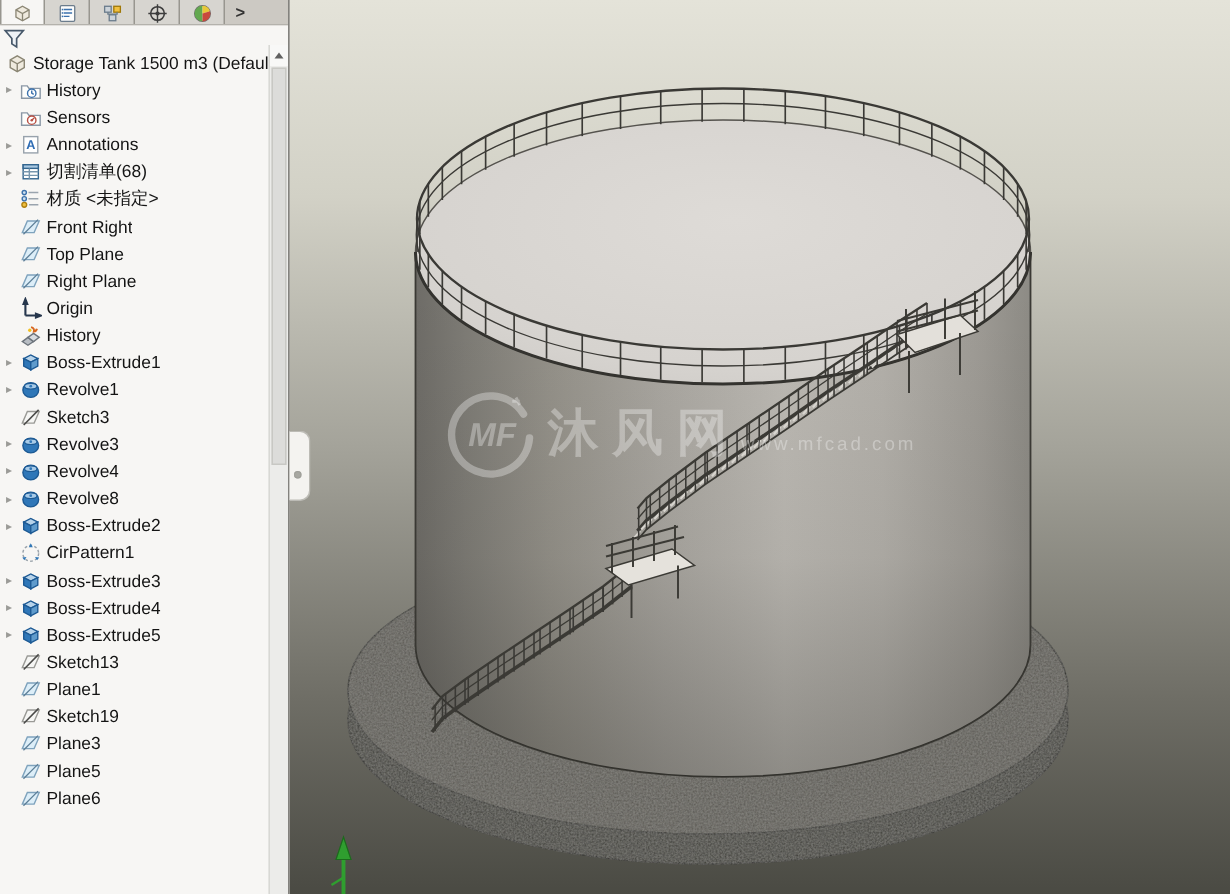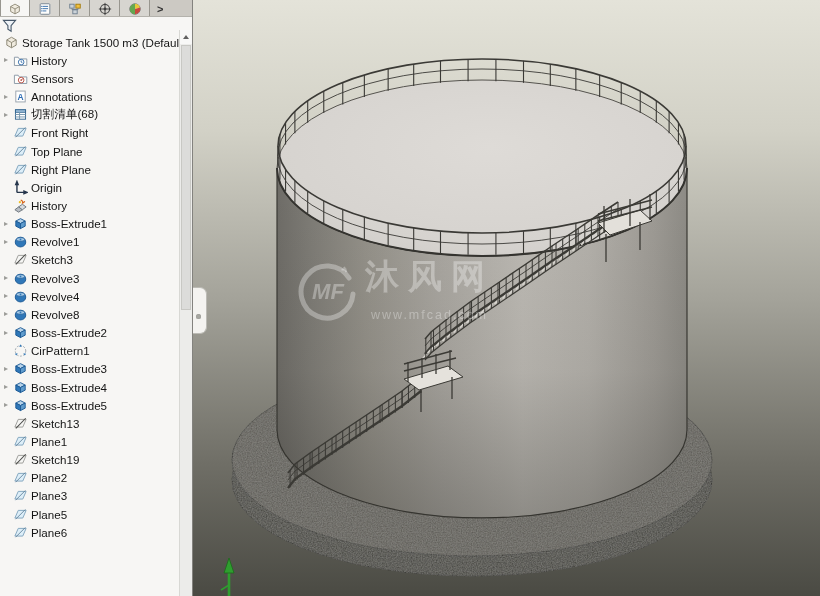--- a/index.html
+++ b/index.html
@@ -5,21 +5,21 @@
   html,body{margin:0;padding:0;width:820px;height:596px;overflow:hidden;
     font-family:"Liberation Sans","DejaVu Sans",sans-serif;background:#4a4a43;position:relative;}
   
   .viewport{position:absolute;left:193px;top:0;width:726px;height:596px;
     background:linear-gradient(#e4e3d9 0%,#d2d1c6 22%,#a4a39a 50%,#6f6e66 78%,#4a4a43 100%);padding-left:16px;}
   .viewport svg.scene{position:absolute;left:0;top:0;}
   
   .watermark{position:absolute;left:104px;top:258px;display:flex;align-items:center;
     color:rgba(255,255,255,0.32);pointer-events:none;}
   .wm-logo{flex:0 0 auto;}
-  .wm-text{margin-left:6px;display:flex;flex-direction:column;align-items:center;}
+  .wm-text{margin-left:6px;display:flex;flex-direction:row;align-items:center;}
   .wm-brand{font-size:34px;font-weight:bold;letter-spacing:9px;line-height:36px;white-space:nowrap;}
   .wm-url{font-size:12.5px;letter-spacing:2px;line-height:15px;margin-top:14px;}
   
   .panel{position:absolute;left:0;top:0;width:192px;height:596px;background:#f7f6f4;
     border-right:1px solid #83827e;}
   .tabbar{height:16px;background:#ccc9c3;display:flex;align-items:flex-end;
     border-bottom:1px solid #b4b2ac;}
   .tab{width:30px;height:16px;display:flex;align-items:center;justify-content:center;
     background:#d7d5d0;border-right:1px solid #98968f;box-sizing:border-box;overflow:hidden;}
   .tab:first-child{border-left:1px solid #98968f;}
@@ -393,20 +393,32 @@
               <rect x="2.6" y="3" width="10.8" height="2.6" fill="#a9c8e2" stroke="#33658f"></rect>
               <path d="M2.6 8h10.8M2.6 10.6h10.8M7 5.6v7.4" stroke="#7796ad" fill="none"></path>
             </svg>
           </span>
           <span class="lbl">切割清单(68)</span>
         </div>
         <div class="row">
           <span class="arw"></span>
           <span class="ticon">
             <svg width="15" height="15" viewBox="0 0 16 16">
+              <circle cx="3.4" cy="3.6" r="1.5" fill="#cfe0ef" stroke="#3c72ad"></circle>
+              <circle cx="3.4" cy="8" r="1.5" fill="#cfe0ef" stroke="#3c72ad"></circle>
+              <circle cx="3.4" cy="12.3" r="1.7" fill="#f0c040" stroke="#b08010"></circle>
+              <path d="M6.4 3.6h7M6.4 8h7M6.8 12.3h6.6" stroke="#9aa4ae"></path>
+            </svg>
+          </span>
+          <span class="lbl">材质 &lt;未指定&gt;</span>
+        </div>
+        <div class="row">
+          <span class="arw"></span>
+          <span class="ticon">
+            <svg width="15" height="15" viewBox="0 0 16 16">
               <path d="M2 11.8 5.6 3.6h8.4l-3.6 8.2z" fill="#d8ecf8" fill-opacity="0.85" stroke="#7fa3bd"></path>
               <path d="M13.2 2.6 2.8 13" stroke="#5c7d96" stroke-width="0.9"></path>
             </svg>
           </span>
           <span class="lbl">Front Right</span>
         </div>
         <div class="row">
           <span class="arw"></span>
           <span class="ticon">
             <svg width="15" height="15" viewBox="0 0 16 16">
@@ -603,30 +615,20 @@
           <span class="lbl">Sketch19</span>
         </div>
         <div class="row">
           <span class="arw"></span>
           <span class="ticon">
             <svg width="15" height="15" viewBox="0 0 16 16">
               <path d="M2 11.8 5.6 3.6h8.4l-3.6 8.2z" fill="#d8ecf8" fill-opacity="0.85" stroke="#7fa3bd"></path>
               <path d="M13.2 2.6 2.8 13" stroke="#5c7d96" stroke-width="0.9"></path>
             </svg>
           </span>
-          <span class="lbl">Plane2</span>
-        </div>
-        <div class="row">
-          <span class="arw"></span>
-          <span class="ticon">
-            <svg width="15" height="15" viewBox="0 0 16 16">
-              <path d="M2 11.8 5.6 3.6h8.4l-3.6 8.2z" fill="#d8ecf8" fill-opacity="0.85" stroke="#7fa3bd"></path>
-              <path d="M13.2 2.6 2.8 13" stroke="#5c7d96" stroke-width="0.9"></path>
-            </svg>
-          </span>
           <span class="lbl">Plane3</span>
         </div>
         <div class="row">
           <span class="arw"></span>
           <span class="ticon">
             <svg width="15" height="15" viewBox="0 0 16 16">
               <path d="M2 11.8 5.6 3.6h8.4l-3.6 8.2z" fill="#d8ecf8" fill-opacity="0.85" stroke="#7fa3bd"></path>
               <path d="M13.2 2.6 2.8 13" stroke="#5c7d96" stroke-width="0.9"></path>
             </svg>
           </span>

